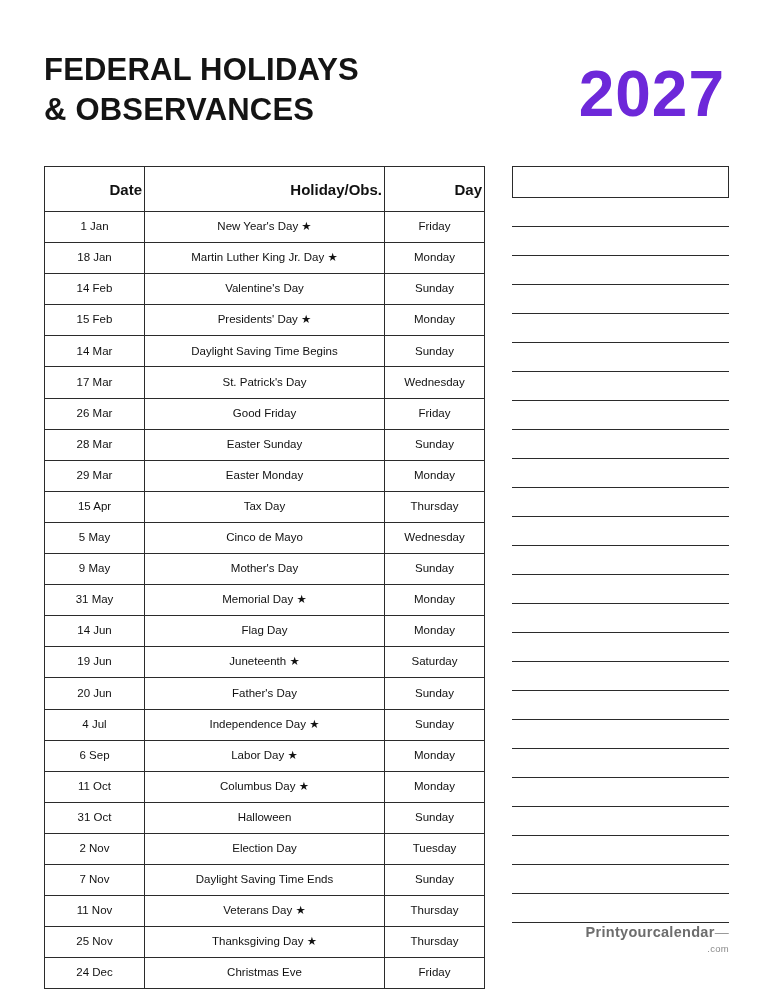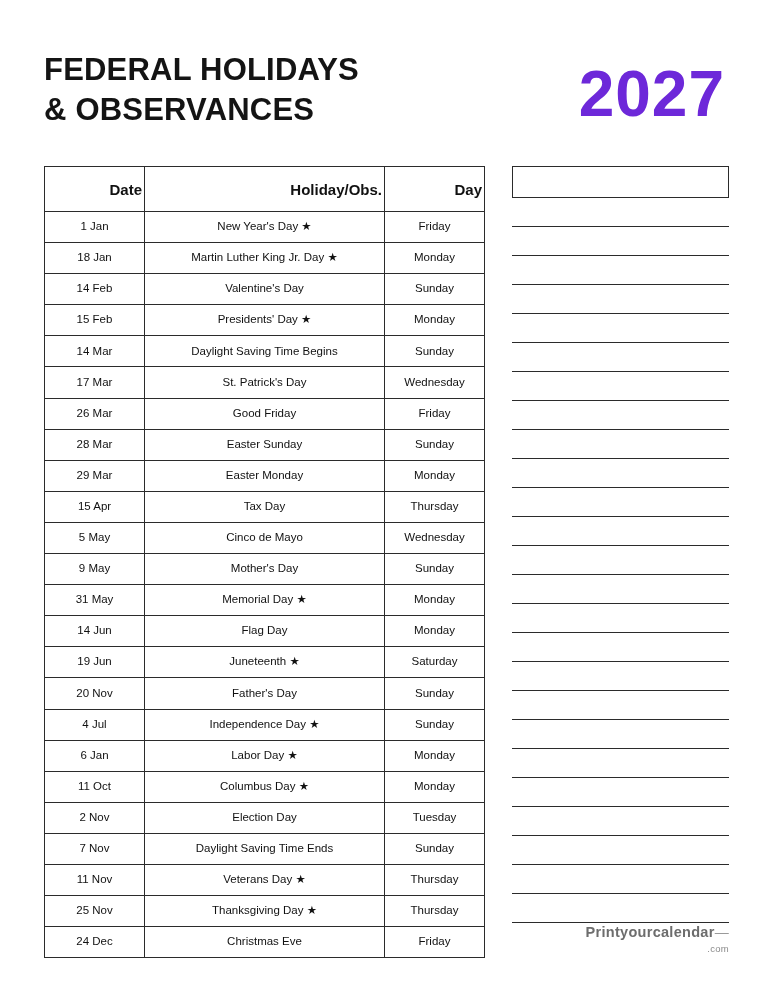--- a/index.html
+++ b/index.html
@@ -234,38 +234,43 @@
               <td>14 Jun</td>
               <td>Flag Day</td>
               <td>Monday</td>
             </tr>
             <tr>
               <td>19 Jun</td>
               <td>Juneteenth ★</td>
               <td>Saturday</td>
             </tr>
             <tr>
-              <td>20 Nov</td>
+              <td>20 Jun</td>
               <td>Father's Day</td>
               <td>Sunday</td>
             </tr>
             <tr>
               <td>4 Jul</td>
               <td>Independence Day ★</td>
               <td>Sunday</td>
             </tr>
             <tr>
-              <td>6 Jan</td>
+              <td>6 Sep</td>
               <td>Labor Day ★</td>
               <td>Monday</td>
             </tr>
             <tr>
               <td>11 Oct</td>
               <td>Columbus Day ★</td>
               <td>Monday</td>
+            </tr>
+            <tr>
+              <td>31 Oct</td>
+              <td>Halloween</td>
+              <td>Sunday</td>
             </tr>
             <tr>
               <td>2 Nov</td>
               <td>Election Day</td>
               <td>Tuesday</td>
             </tr>
             <tr>
               <td>7 Nov</td>
               <td>Daylight Saving Time Ends</td>
               <td>Sunday</td>

